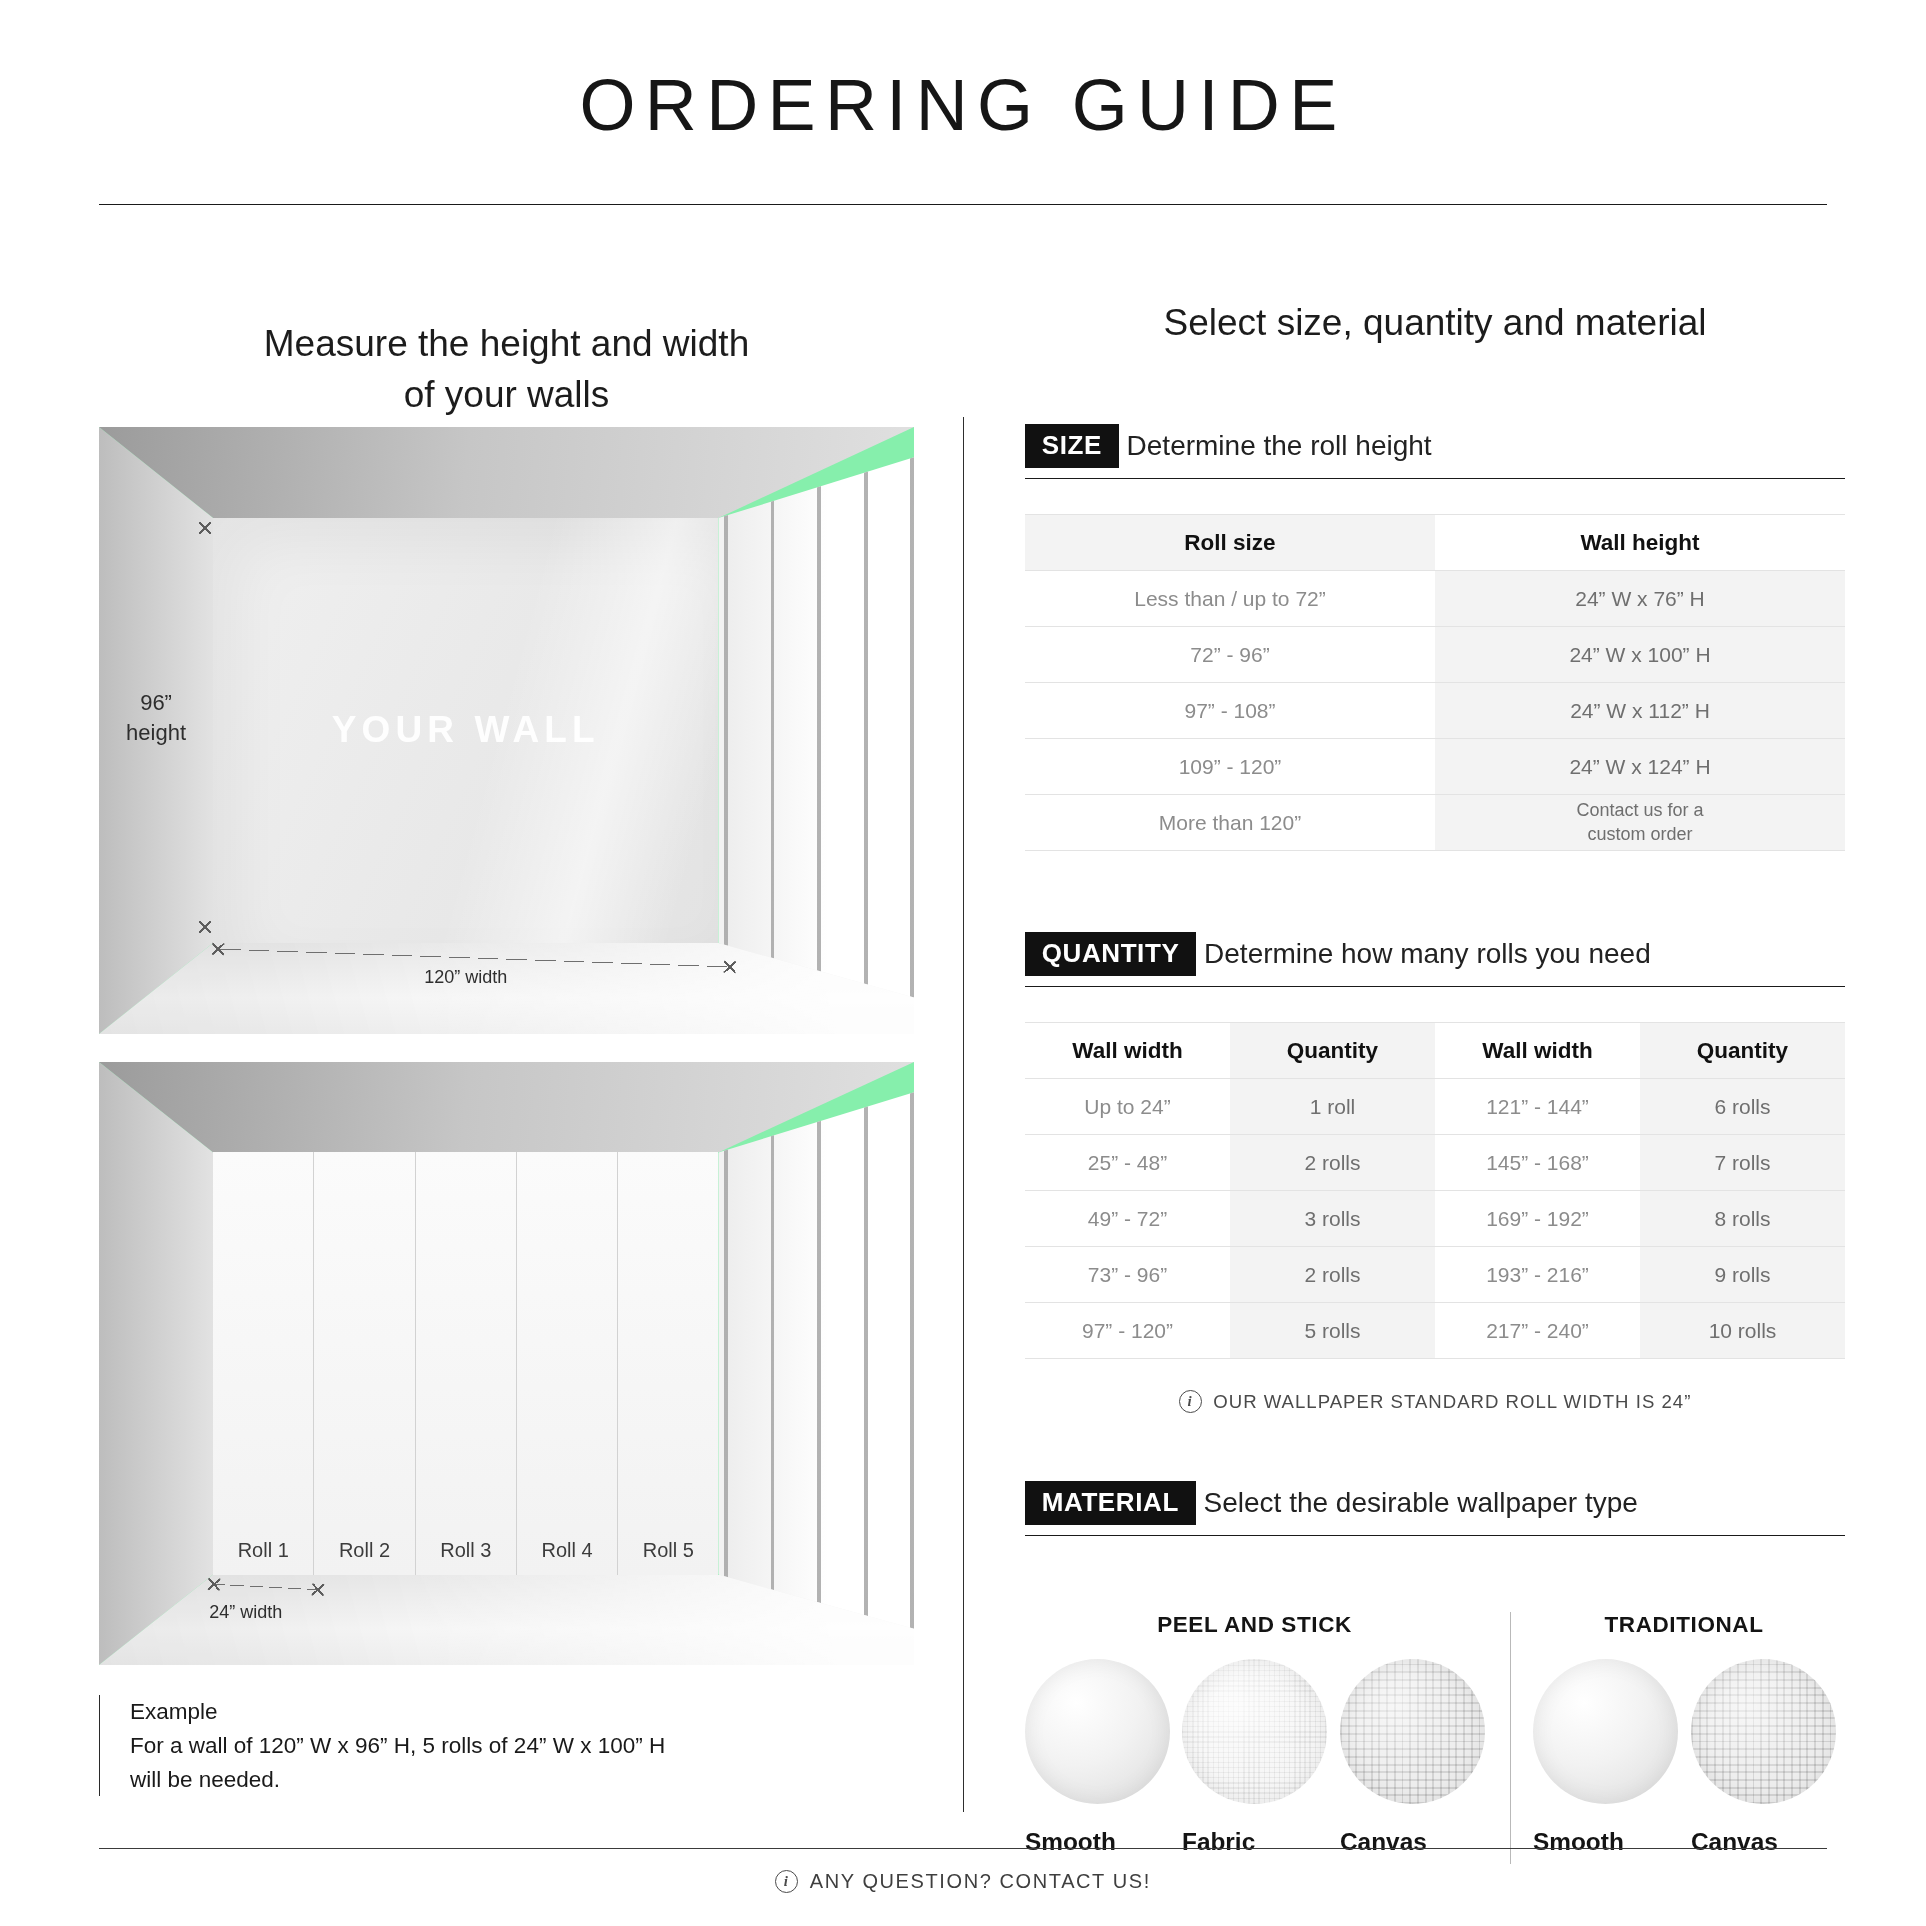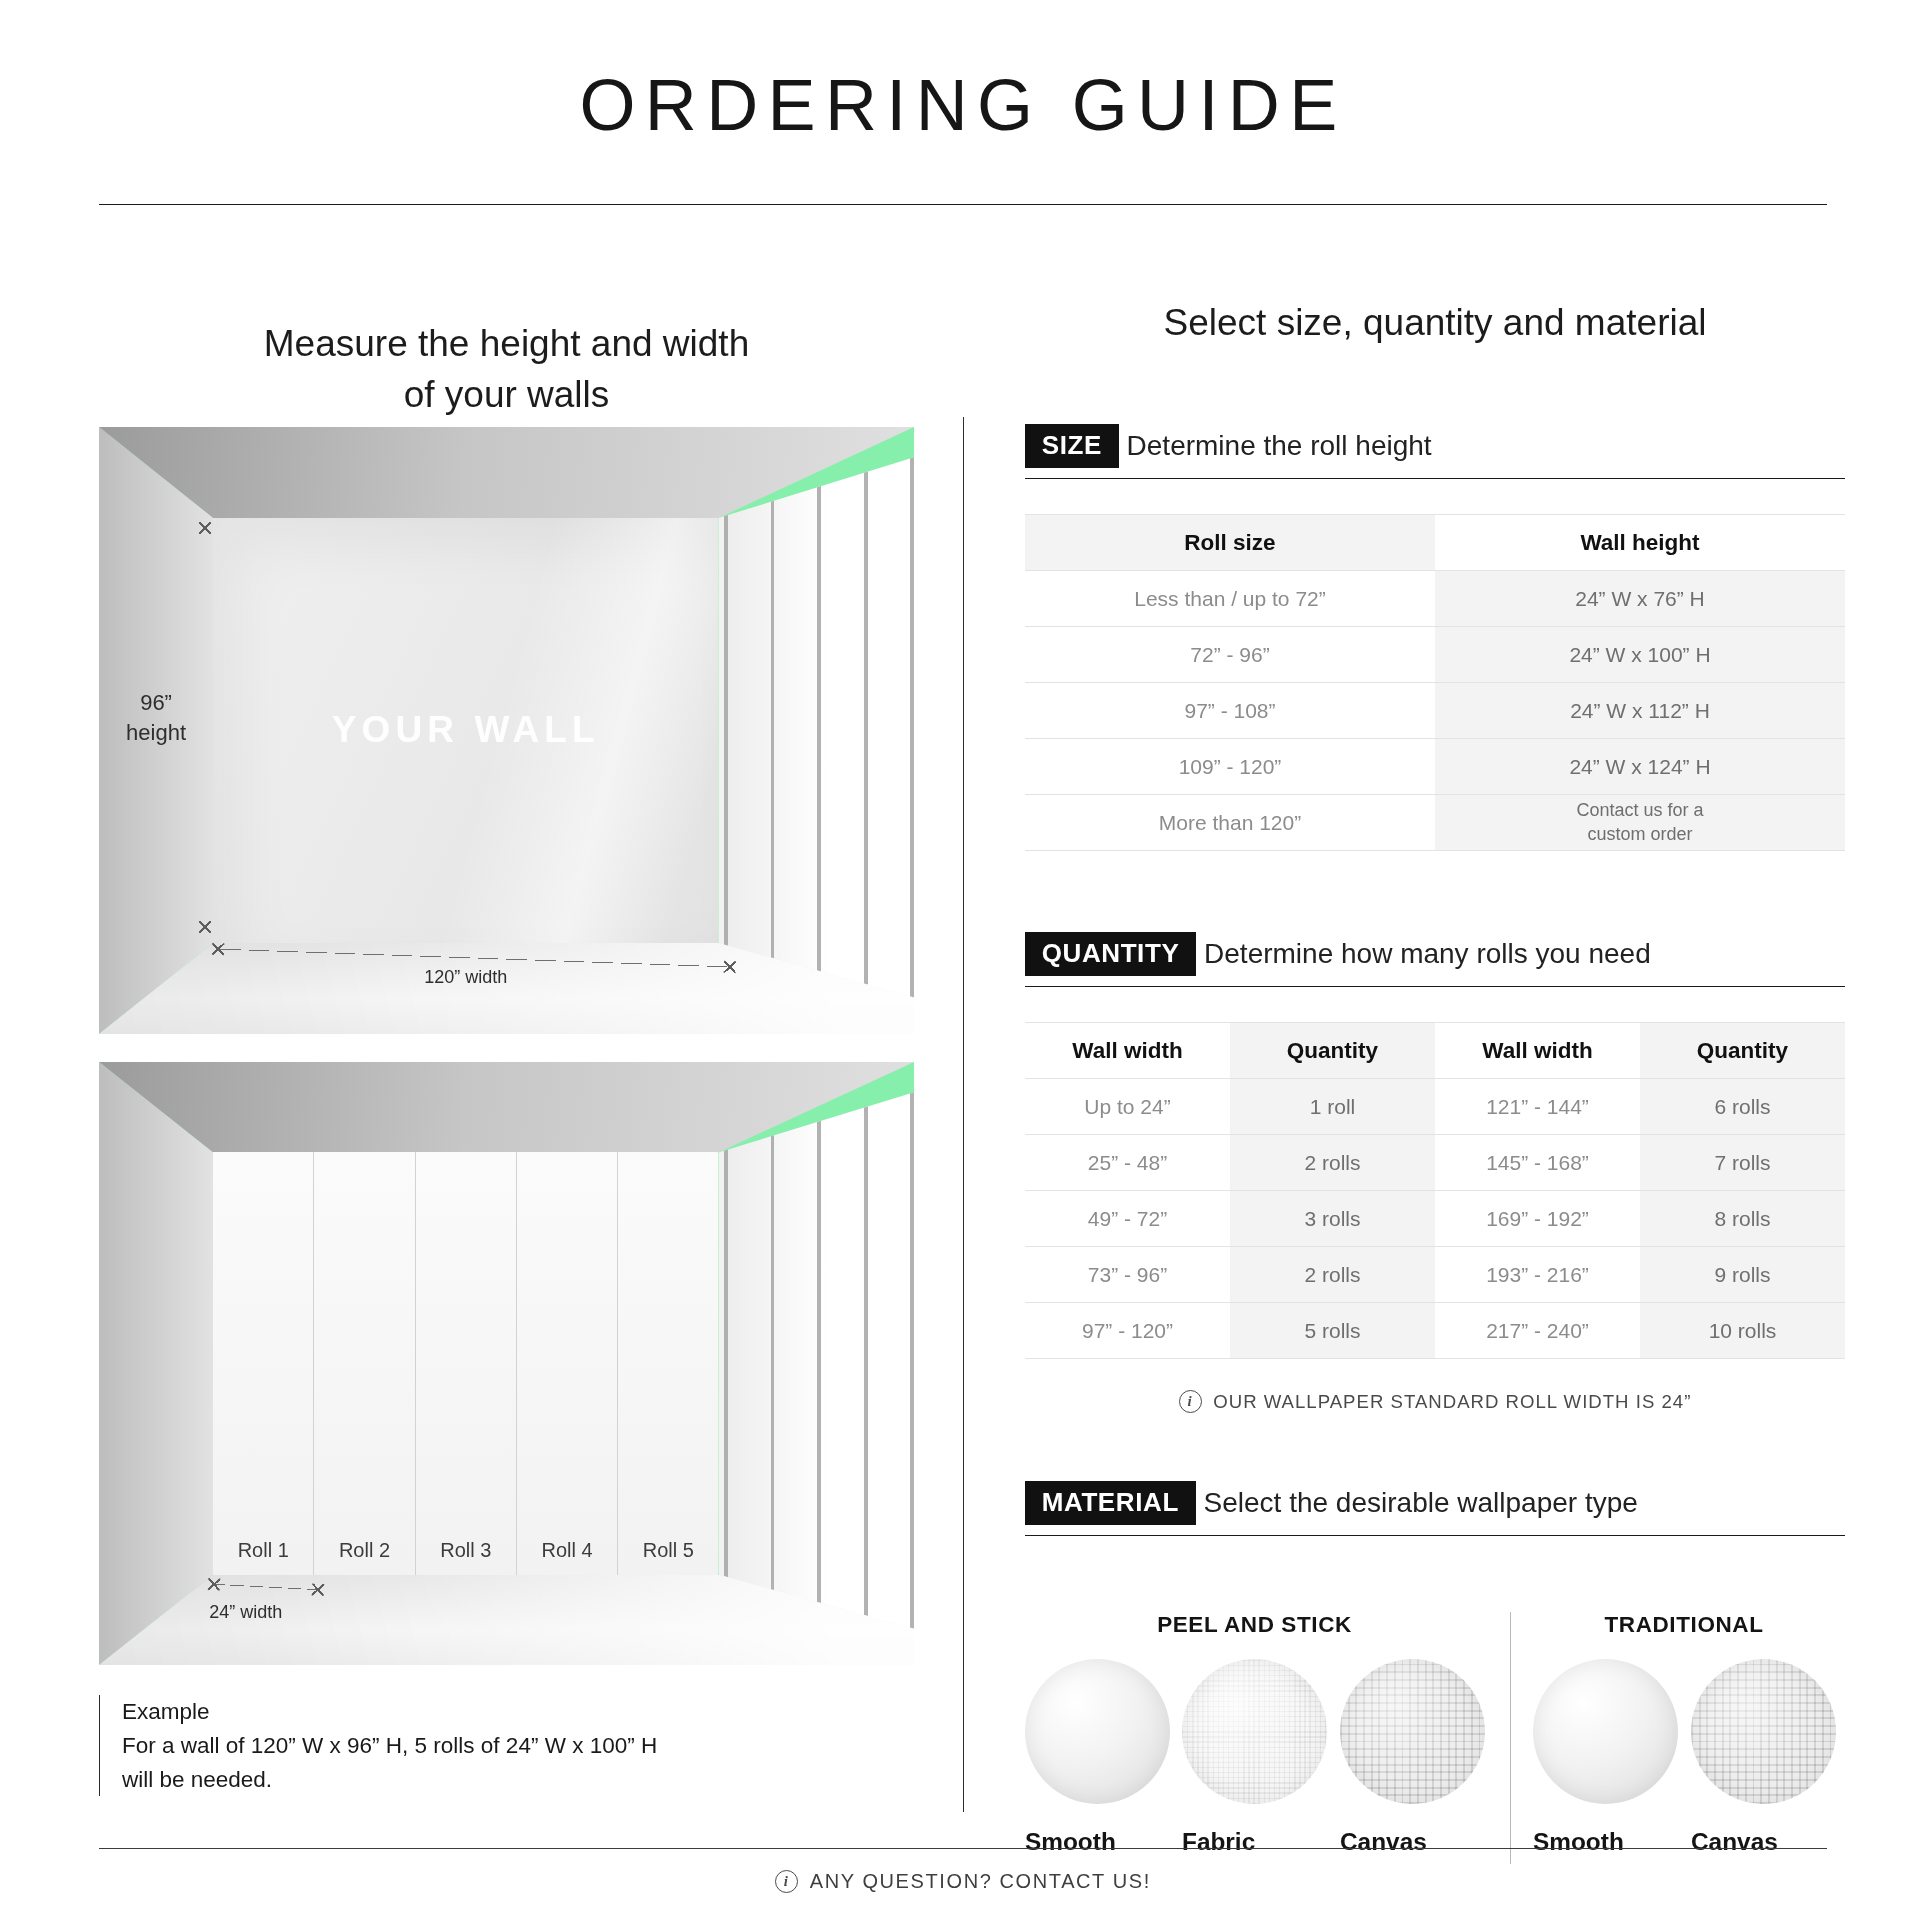--- a/index.html
+++ b/index.html
@@ -127,21 +127,21 @@
   }
   .panel:last-child { border-right: none; }
   .panel-label {
     position: absolute; bottom: 3%; left: 0; width: 100%;
     text-align: center; font-size: 20px; color: #3c3c3c;
   }
 
   
   .example {
     position: absolute; left: 99px; top: 1695px;
-    border-left: 1.9px solid #2a2a2a; padding-left: 22px;
+    border-left: 1.9px solid #2a2a2a; padding-left: 30px;
     font-size: 22.5px; line-height: 1.5; color: #1a1a1a;
   }
   .example .body { white-space: pre-line; }
 
   
   .section { position: absolute; left: 1025px; width: 820px; }
   #sec-size { top: 424px; }
   #sec-quantity { top: 932px; }
   #sec-material { top: 1481px; }
 

